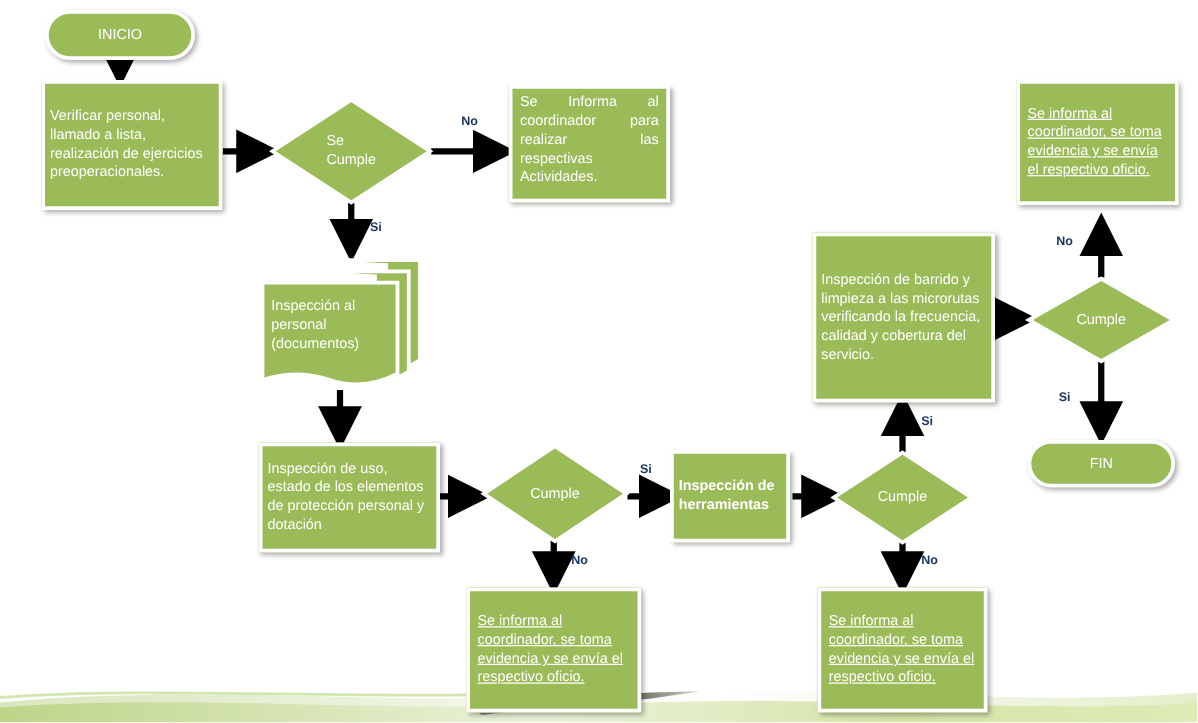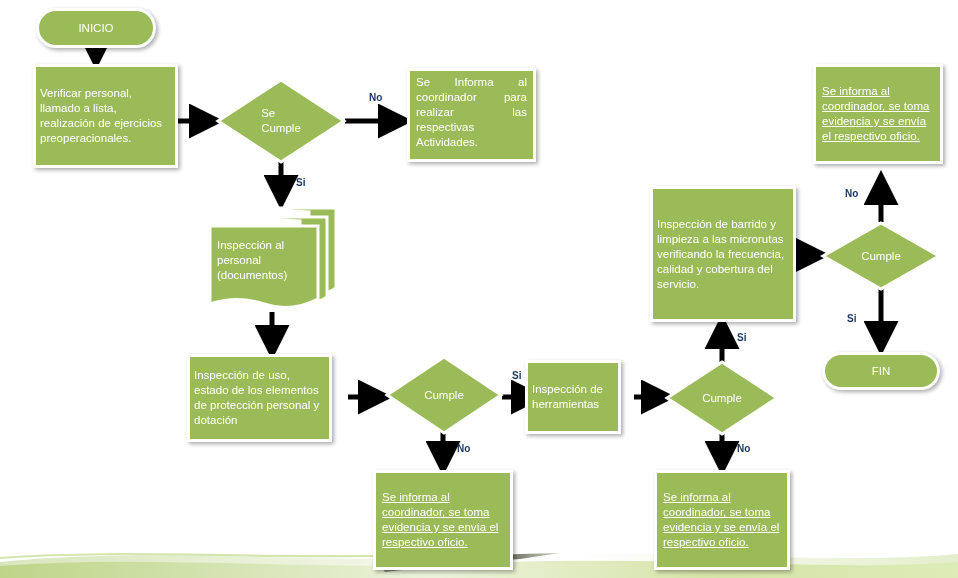--- a/index.html
+++ b/index.html
@@ -141,38 +141,38 @@
     <svg width="134" height="112" viewBox="0 0 134 112">
       <g stroke="#ffffff" stroke-width="3">
         <path d="M22,4 H130 V84 q-12,9 -27,4 V8 Z" fill="#9BBB59"></path>
         <path d="M13,13 H121 V93 q-12,9 -27,4 V17 Z" fill="#9BBB59"></path>
         <path d="M4,22 H112 V95 q-27,14 -54,5 q-27,-9 -54,0 Z" fill="#9BBB59"></path>
       </g>
     </svg>
     <div class="label" style="left:4px;top:22px;width:108px;height:68px;">Inspección al personal (documentos)</div>
   </div>
 
-  <div class="node" style="left:187px;top:354px;width:145px;height:88px;z-index:2;">
+  <div class="node" style="left:207px;top:354px;width:145px;height:88px;z-index:2;">
     <div class="shape"></div>
     <div class="label">Inspección de uso, estado de los elementos de protección personal y dotación</div>
   </div>
 
   <div class="node diamond" style="left:385px;top:355px;width:118px;height:80px;z-index:2;">
     <svg width="118" height="80" viewBox="0 0 118 80">
       <polygon points="59,2 116,40 59,78 2,40" fill="#9BBB59" stroke="#ffffff" stroke-width="3"></polygon>
     </svg>
     <div class="label">Cumple</div>
   </div>
 
   <div class="node" style="left:373px;top:470px;width:140px;height:100px;z-index:2;">
     <div class="shape"></div>
     <div class="label left">Se informa al coordinador, se toma evidencia y se envía el respectivo oficio.</div>
   </div>
 
-  <div class="node" style="left:525px;top:360px;width:96px;height:74px;z-index:2;">
+  <div class="node" style="left:536px;top:360px;width:96px;height:74px;z-index:2;font-weight:bold;">
     <div class="shape"></div>
     <div class="label">Inspección de herramientas</div>
   </div>
 
   <div class="node diamond" style="left:665px;top:360px;width:114px;height:76px;z-index:2;">
     <svg width="114" height="76" viewBox="0 0 114 76">
       <polygon points="57,2 112,38 57,74 2,38" fill="#9BBB59" stroke="#ffffff" stroke-width="3"></polygon>
     </svg>
     <div class="label">Cumple</div>
   </div>

